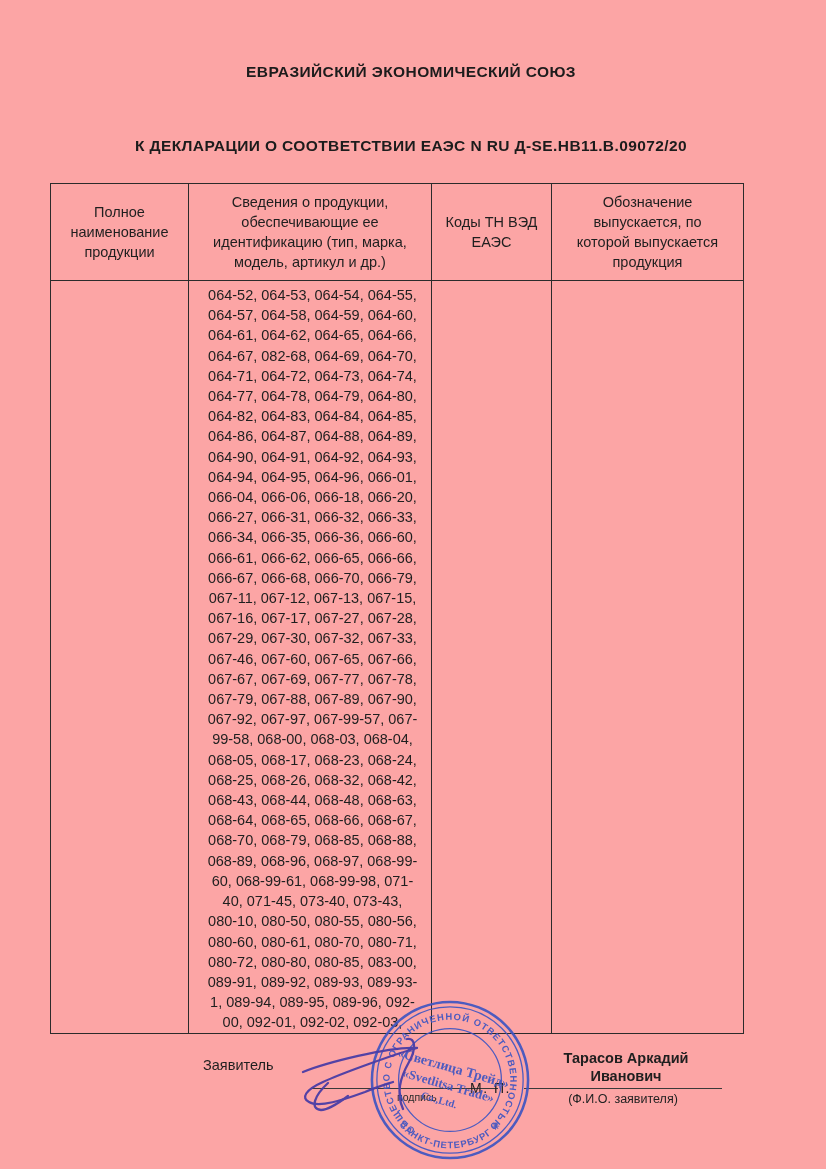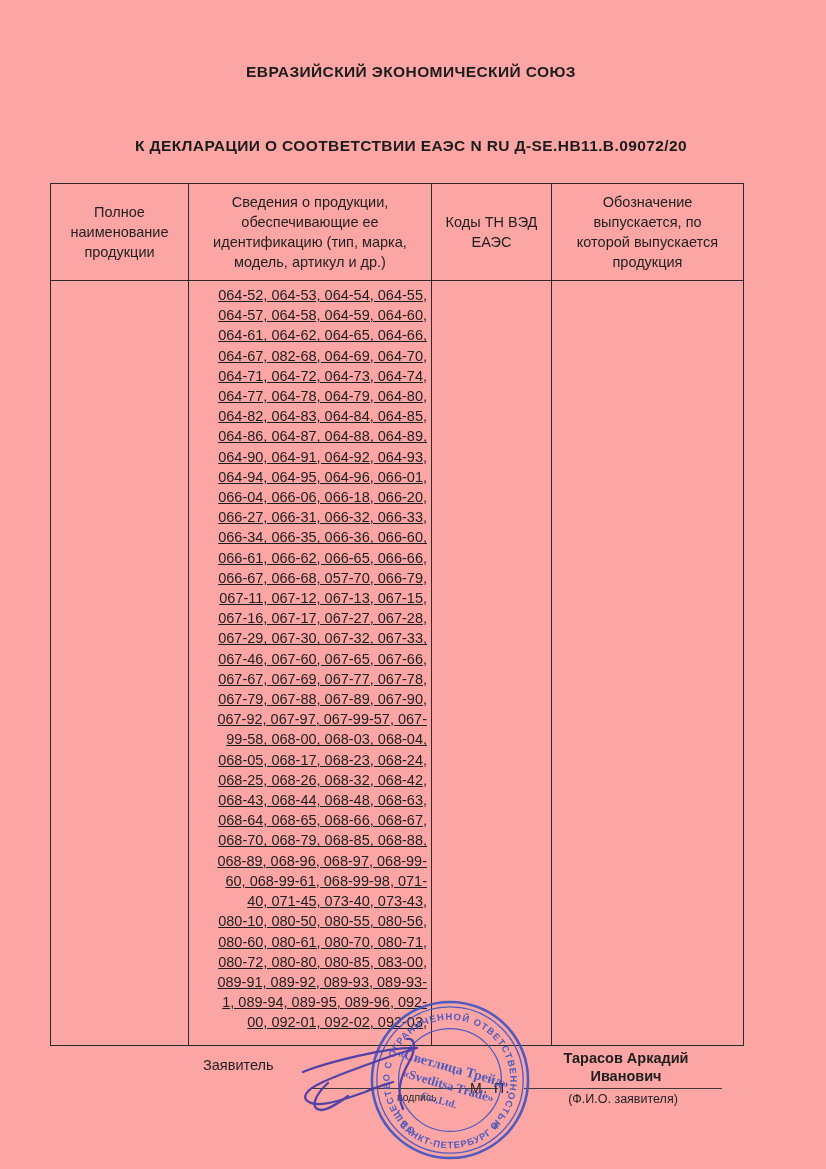--- a/index.html
+++ b/index.html
@@ -23,23 +23,22 @@
   table.decl th, table.decl td{
     border:1.8px solid #2b2b2b;padding:0;margin:0;
     font-weight:normal;color:#1f1f1f;
   }
   tr.head-row{height:97px;}
   tr.body-row{height:750px;}
   th.hcell{vertical-align:middle;text-align:center;font-size:14.5px;}
   .hlines div{line-height:20px;white-space:nowrap;}
   td.bcell{vertical-align:top;}
   .codes{
-    padding:4px 4px 12px 9px;font-size:14.5px;line-height:20.2px;
-    text-align:right;
-    text-decoration:underline;
+    padding:4px 4px 0 9px;font-size:14.5px;line-height:20.2px;
+    text-align:center;
   }
   .codes div{white-space:nowrap;}
   
   .f-abs{position:absolute;}
   .applicant-label{left:203px;top:1057px;font-size:14.5px;}
   .sign-line{left:312px;top:1088px;width:186px;border-top:1.6px solid #3a3a3a;height:0;}
   .sign-caption{left:361px;top:1091px;font-size:10.5px;color:#2a2a2a;margin-left:36px;}
   .mp-label{left:470px;top:1080px;font-size:14px;letter-spacing:1.5px;}
   .name-block{left:546px;top:1050px;width:160px;text-align:center;font-size:14.5px;line-height:17.5px;font-weight:bold;}
   .fio-line{left:524px;top:1088px;width:198px;border-top:1.6px solid #3a3a3a;height:0;}
@@ -110,21 +109,21 @@
               <div>064-71, 064-72, 064-73, 064-74,</div>
               <div>064-77, 064-78, 064-79, 064-80,</div>
               <div>064-82, 064-83, 064-84, 064-85,</div>
               <div>064-86, 064-87, 064-88, 064-89,</div>
               <div>064-90, 064-91, 064-92, 064-93,</div>
               <div>064-94, 064-95, 064-96, 066-01,</div>
               <div>066-04, 066-06, 066-18, 066-20,</div>
               <div>066-27, 066-31, 066-32, 066-33,</div>
               <div>066-34, 066-35, 066-36, 066-60,</div>
               <div>066-61, 066-62, 066-65, 066-66,</div>
-              <div>066-67, 066-68, 057-70, 066-79,</div>
+              <div>066-67, 066-68, 066-70, 066-79,</div>
               <div>067-11, 067-12, 067-13, 067-15,</div>
               <div>067-16, 067-17, 067-27, 067-28,</div>
               <div>067-29, 067-30, 067-32, 067-33,</div>
               <div>067-46, 067-60, 067-65, 067-66,</div>
               <div>067-67, 067-69, 067-77, 067-78,</div>
               <div>067-79, 067-88, 067-89, 067-90,</div>
               <div>067-92, 067-97, 067-99-57, 067-</div>
               <div>99-58, 068-00, 068-03, 068-04,</div>
               <div>068-05, 068-17, 068-23, 068-24,</div>
               <div>068-25, 068-26, 068-32, 068-42,</div>

